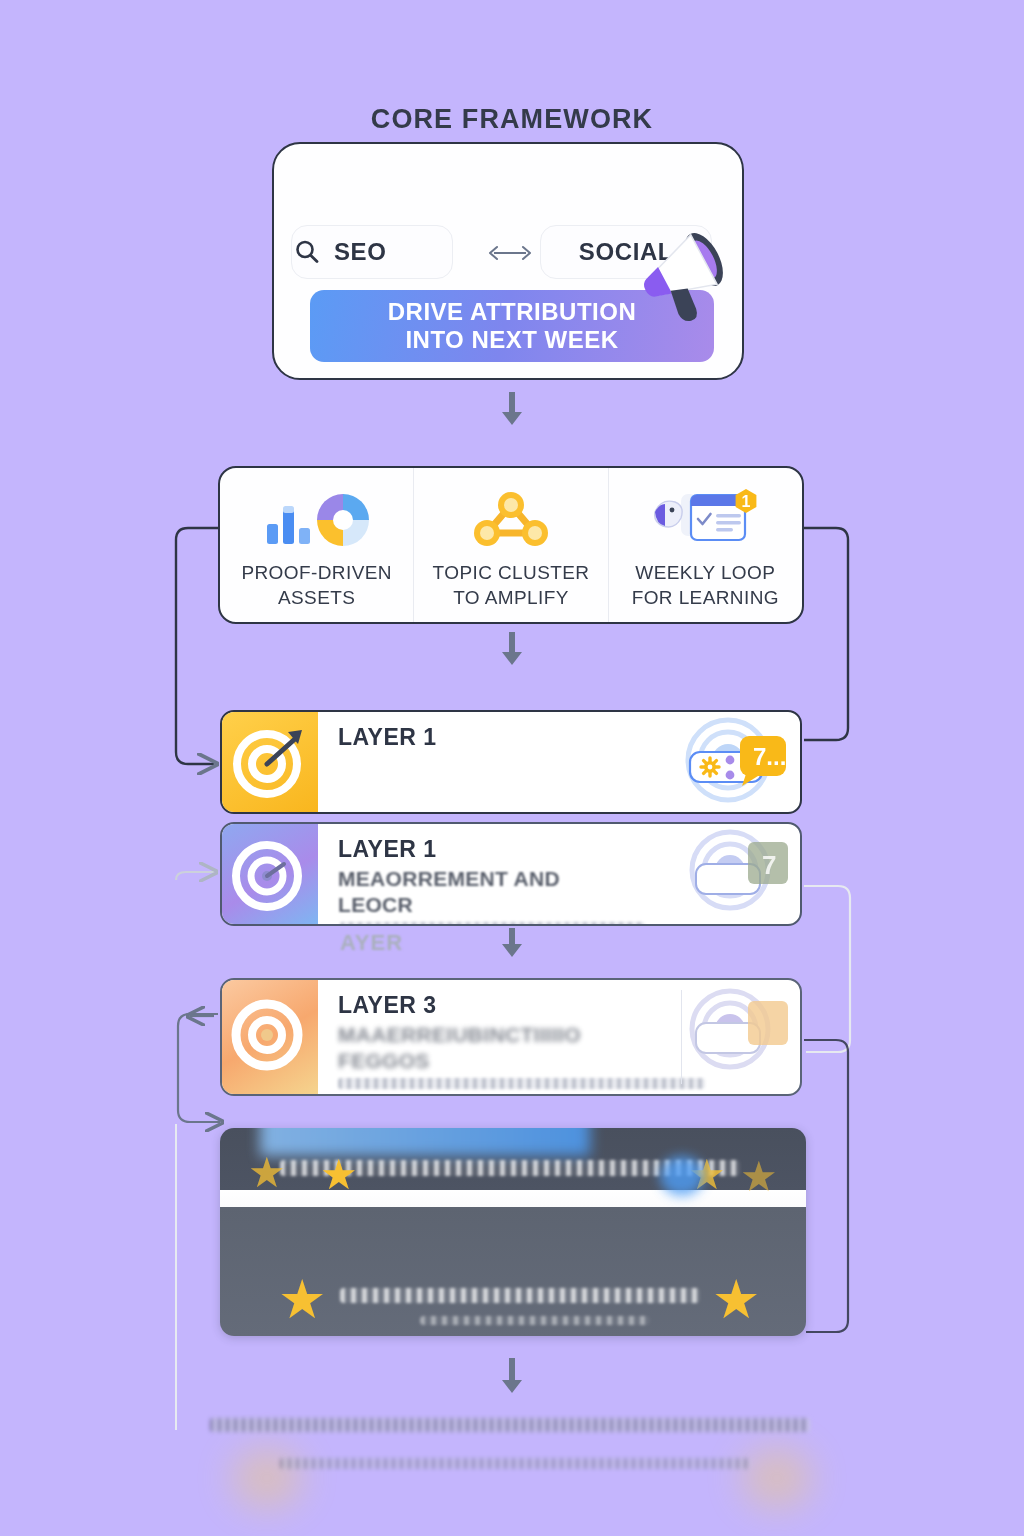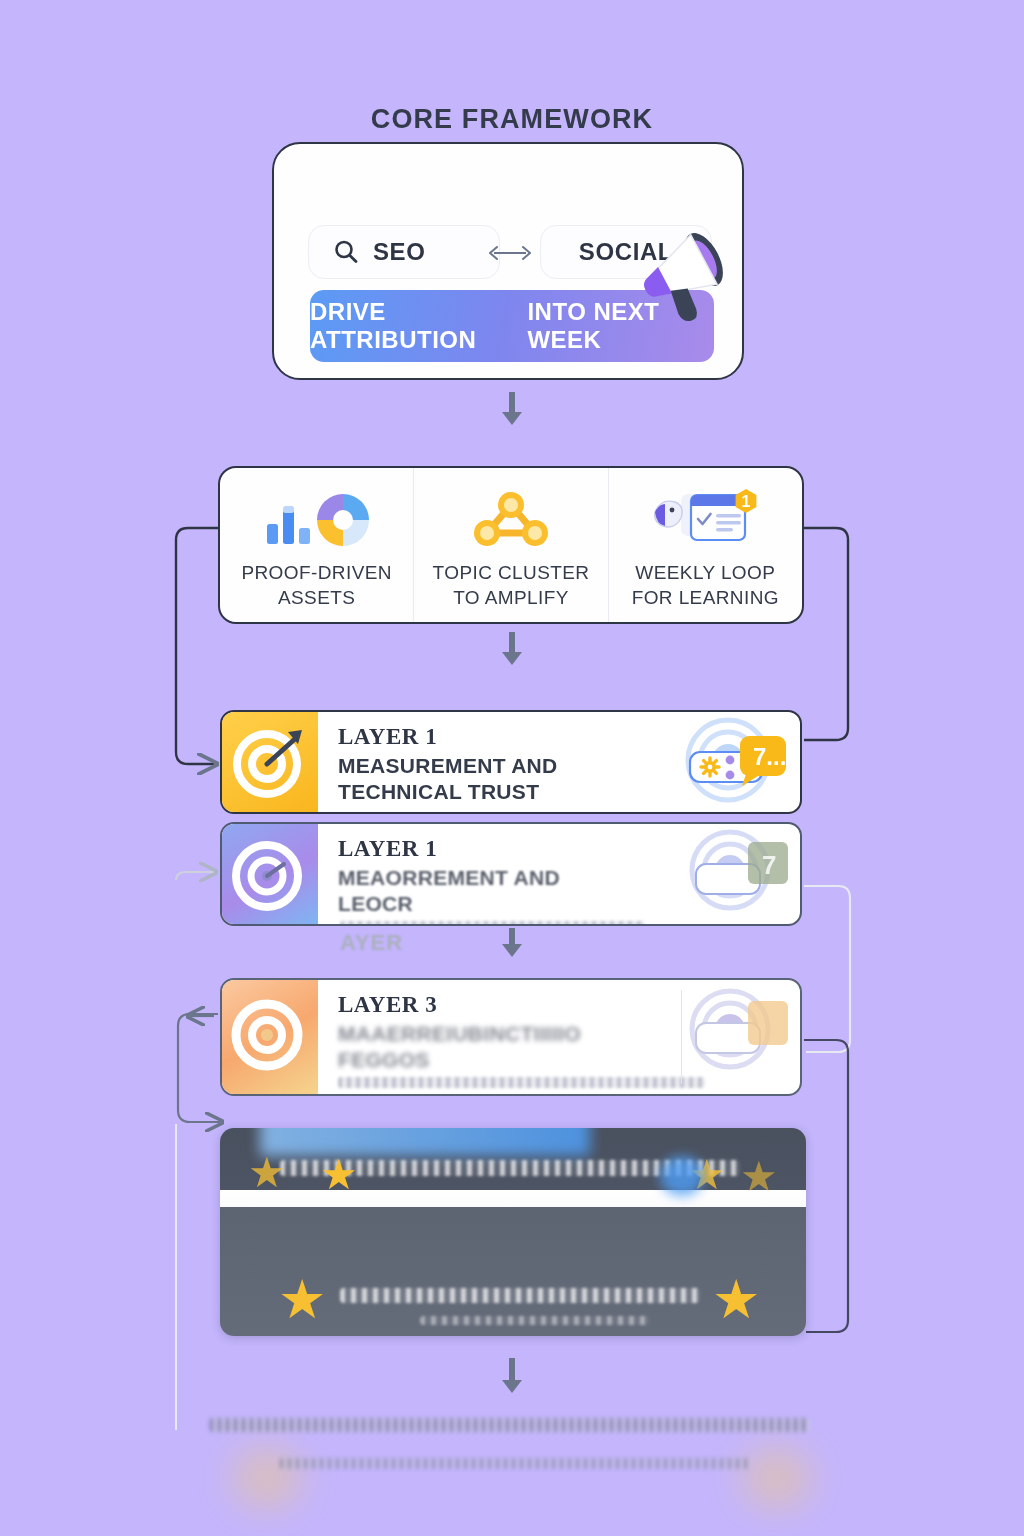--- a/index.html
+++ b/index.html
@@ -29,31 +29,31 @@
     border-radius: 28px;
     display: flex; align-items: center; justify-content: center;
     font-size: 25px; font-weight: bold; letter-spacing: .6px; color: #2e3545;
   }
   .chip {
     position: absolute; top: 225px; height: 54px;
     border: 1.5px solid #eceef3; border-radius: 16px; background: #fdfdff;
     display: flex; align-items: center; gap: 12px;
     font-size: 24px; font-weight: bold; letter-spacing: .6px; color: #2e3545;
   }
-  #chip-seo { left: 308px; width: 192px; padding-left: 22px; }
+  #chip-seo { left: 291px; width: 162px; }
   #chip-social { left: 540px; width: 172px; justify-content: center; }
   #bidir-arrow {
     position: absolute; left: 484px; top: 240px; width: 52px; height: 26px;
     color: #6b7governing; color: #6b768c;
   }
   #drive-bar {
     position: absolute; left: 310px; top: 290px; width: 404px; height: 72px;
     background: linear-gradient(100deg,#5B9BF5 0%,#7E86EE 48%,#A98BEA 100%);
     border-radius: 14px;
-    display: flex; flex-direction: row; align-items: center; justify-content: center;
+    display: flex; flex-direction: column; align-items: center; justify-content: center;
     color: #ffffff; font-size: 24px; font-weight: bold; letter-spacing: .5px; line-height: 1.16;
   }
   #megaphone { position: absolute; left: 630px; top: 232px; width: 108px; height: 108px; }
 
   
   #components-card {
     position: absolute; left: 218px; top: 466px; width: 586px; height: 158px;
     border: 2.5px solid #2e3545; border-radius: 18px; background: #fefeff;
     display: flex;
   }
@@ -76,21 +76,21 @@
   }
   #layer-1 { top: 710px; height: 104px; }
   #layer-2 { top: 822px; height: 104px; border-color: #505a70; }
   #layer-3 { top: 978px; height: 118px; border-color: #5a6478; }
   .layer-tile { width: 96px; flex: none; position: relative; }
   #tile-1 { background: linear-gradient(150deg,#FFD04A 0%,#F9B61E 100%); }
   #tile-2 { background: linear-gradient(150deg,#8FA8F0 0%,#A98BEA 55%,#7FB5F2 100%); }
   #tile-3 { background: linear-gradient(150deg,#FBC9A0 0%,#F7A86E 50%,#F5D48E 100%); }
   .layer-body { flex: 1; padding: 12px 14px 10px 20px; position: relative; }
   .layer-kicker {
-    font-size: 23px; font-weight: bold; letter-spacing: .5px; color: #2e3545; font-family: Liberation Serif, serif;
+    font-size: 23px; font-weight: bold; letter-spacing: .5px; color: #2e3545;
   }
   .layer-desc {
     font-size: 21px; font-weight: 600; letter-spacing: .3px; color: #343b4a;
     line-height: 1.22; margin-top: 3px; white-space: pre-line;
   }
   .layer-badge { position: absolute; right: 10px; top: 50%; transform: translateY(-50%); }
   
   .degraded-2 .layer-desc { filter: blur(1.3px); opacity: .82; }
   .degraded-3 .layer-kicker { filter: blur(.4px); }
   .degraded-3 .layer-desc { filter: blur(2.4px); opacity: .6; }
@@ -292,22 +292,20 @@
     <div class="layer-tile" id="tile-1">
       <svg width="96" height="104" viewBox="0 0 96 104">
         <circle cx="45" cy="52" r="30" fill="none" stroke="#ffffff" stroke-width="8"></circle>
         <circle cx="45" cy="52" r="15" fill="none" stroke="#ffffff" stroke-width="8"></circle>
         <line x1="45" y1="52" x2="74" y2="26" stroke="#3b4357" stroke-width="5" stroke-linecap="round"></line>
         <path d="M66,20 L80,18 L76,32 Z" fill="#3b4357"></path>
       </svg>
     </div>
     <div class="layer-body">
       <div class="layer-kicker">LAYER 1</div>
-      <div class="layer-desc">MEASUREMENT AND
-TECHNICAL TRUST</div>
     </div>
     <div class="layer-badge">
       <svg width="112" height="96" viewBox="0 0 112 96">
         <g fill="none" stroke="#CFE0FA" stroke-width="5">
           <circle cx="50" cy="48" r="40"></circle>
             <circle cx="50" cy="48" r="28"></circle>
         </g>
         <circle cx="50" cy="48" r="16" fill="#BED6F8"></circle>
         <rect x="12" y="40" width="72" height="30" rx="10" fill="#ffffff" stroke="#5B8DF5" stroke-width="2.2"></rect>
         <g transform="translate(32,55)" fill="#F9B918">

